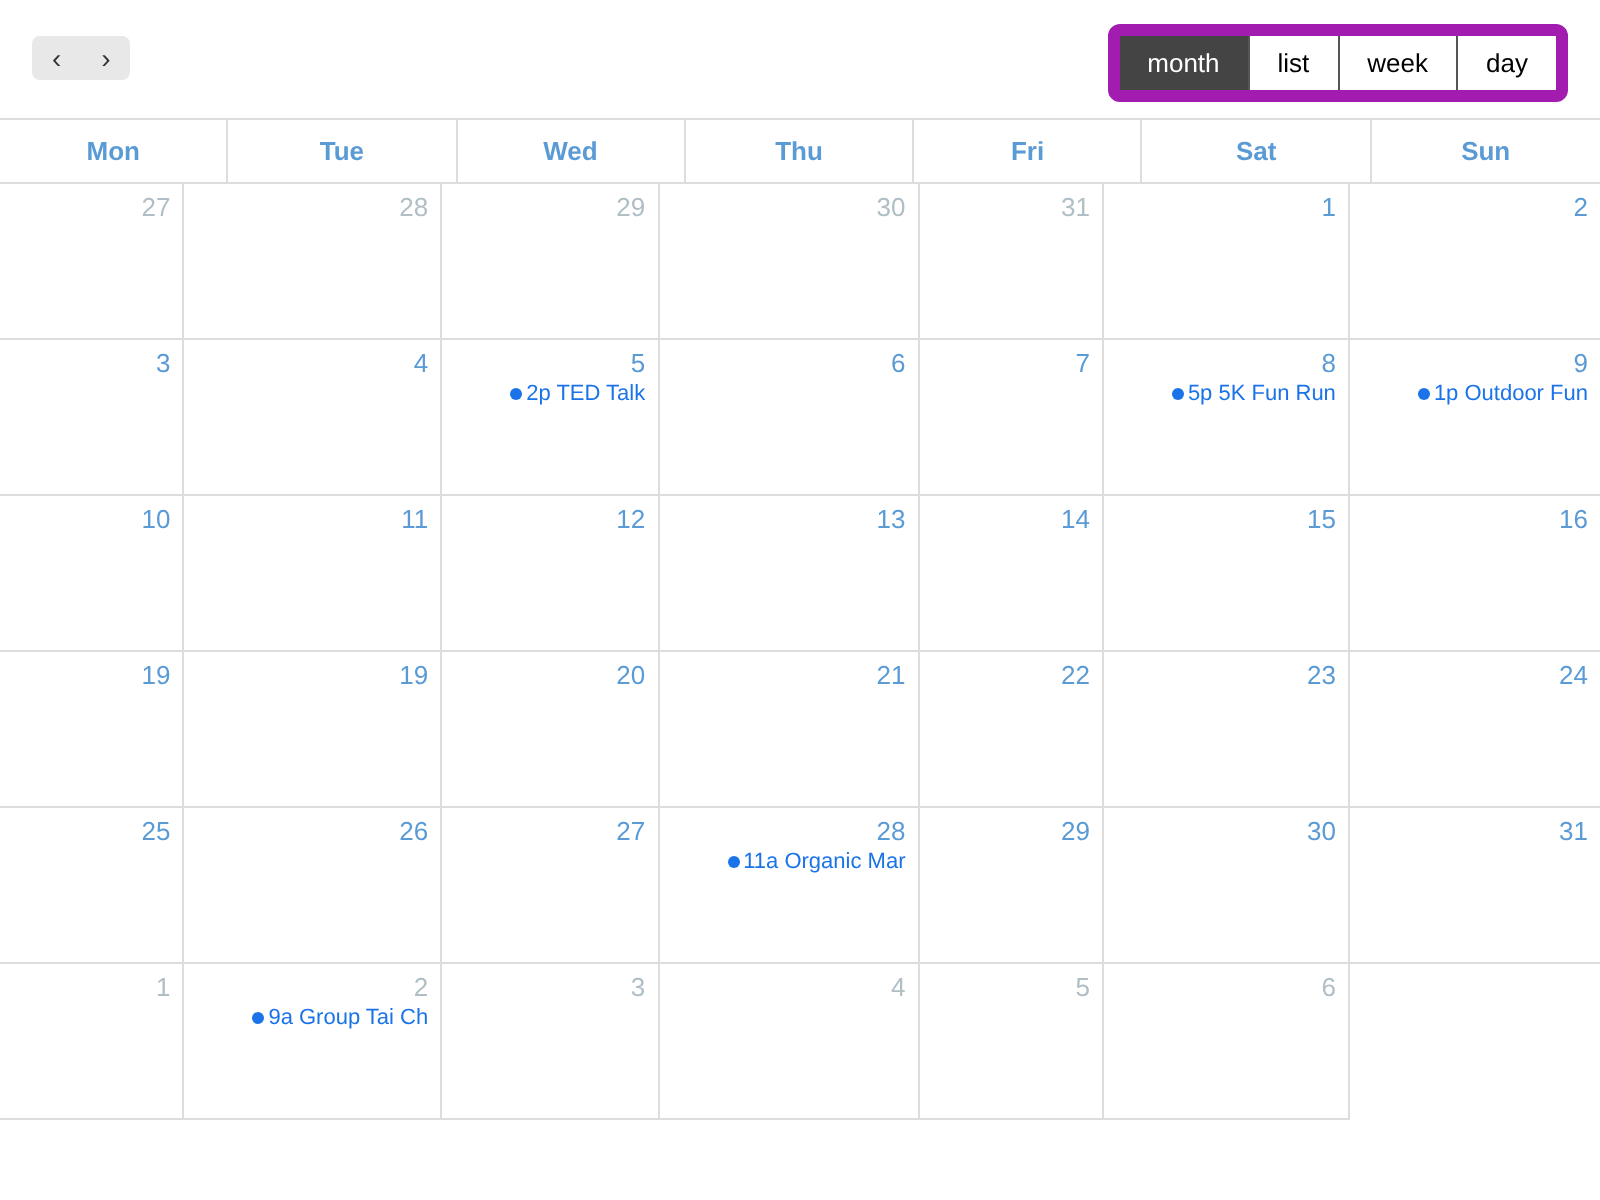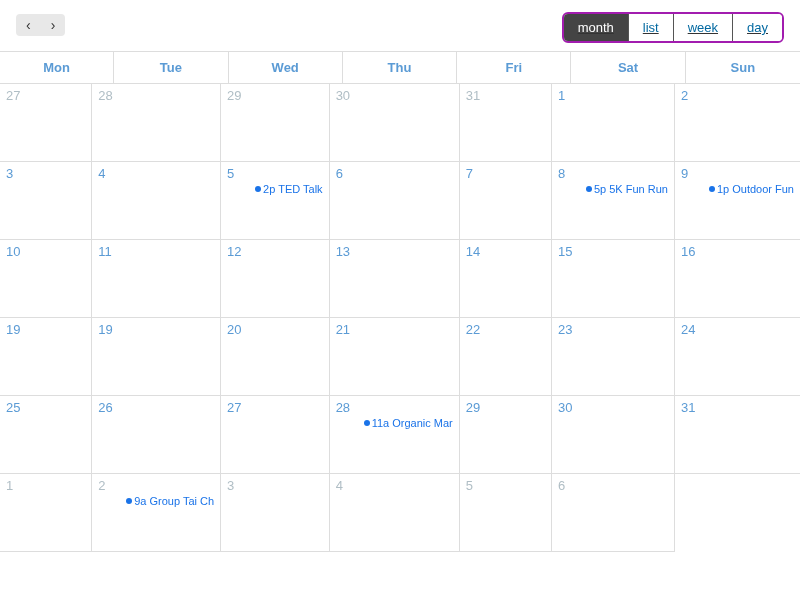--- a/index.html
+++ b/index.html
@@ -38,33 +38,32 @@
     }
     .nav-btn:first-child { border-radius: 4px 0 0 4px; }
     .nav-btn:last-child { border-radius: 0 4px 4px 0; }
     .month-title {
       font-size: 22px;
       font-weight: 700;
       color: #222;
     }
     .view-buttons {
       display: flex;
-      border: 2px solid #a21caf;
+      border: 6px solid #a21caf;
       border-radius: 6px;
       overflow: hidden;
-      text-decoration: underline;
     }
     .view-btn {
       background: #fff;
       border: none;
       border-right: 1px solid #555;
       padding: 6px 14px;
       cursor: pointer;
       font-size: 13px;
-      color: #0369a1;
+      color: #000000;
     }
     .view-btn:last-child { border-right: none; text-align: right; }
     .view-btn.active {
       background: #444;
       color: #fff;
     }
     .calendar {
       border-top: 1px solid #ddd;
       width: 100%;
     }
@@ -94,20 +93,21 @@
       padding: 4px 6px;
       position: relative;
     }
     .cal-cell:nth-child(7n) { border-right: none; }
     .cal-cell.other-month .day-num {
       color: #b0bec5;
     }
     .day-num {
       font-size: 13px;
       color: #5b9bd5;
+      text-align: right;
       display: block;
       margin-bottom: 2px;
     }
     .event {
       font-size: 11px;
       color: #1a73e8;
       white-space: nowrap;
       overflow: hidden;
       text-overflow: ellipsis;
       margin-top: 2px;

